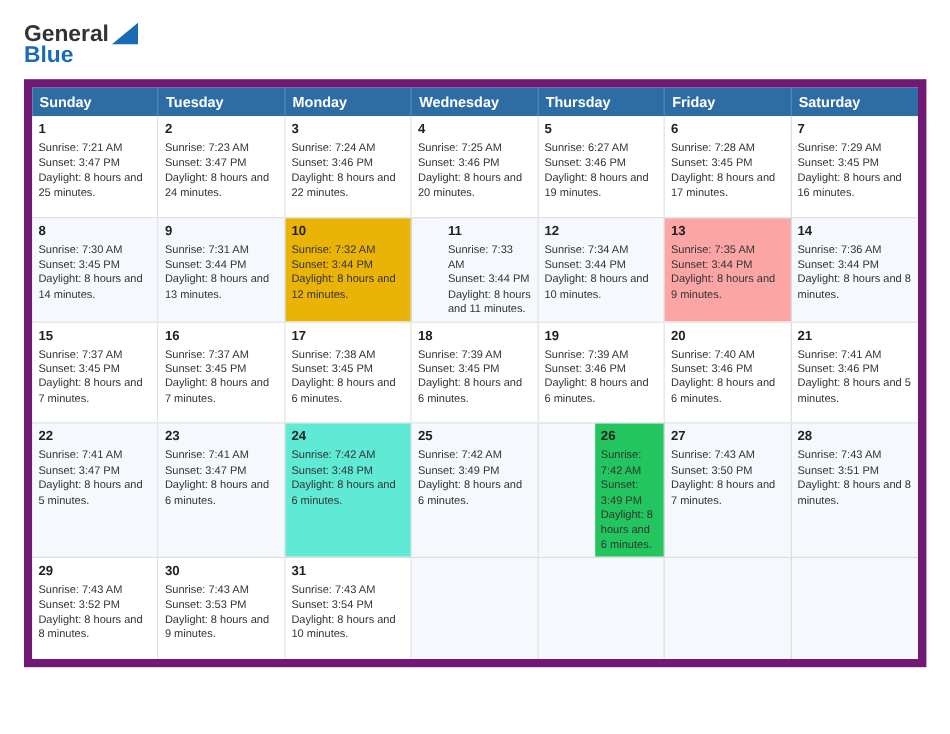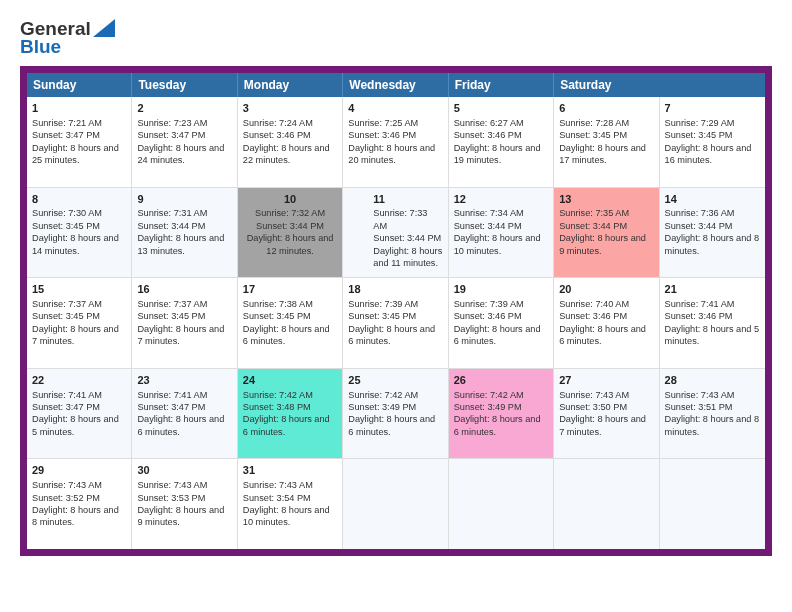--- a/index.html
+++ b/index.html
@@ -115,57 +115,58 @@
       <div class="subtitle"></div>
     </div>
   </div>
 
   <div class="calendar">
     <div class="cal-header">
     <div class="cal-header-cell">Sunday</div>
         <div class="cal-header-cell">Tuesday</div>
         <div class="cal-header-cell">Monday</div>
         <div class="cal-header-cell">Wednesday</div>
+        <div class="cal-header-cell">Thursday</div>
         <div class="cal-header-cell">Friday</div>
         <div class="cal-header-cell">Saturday</div>
       </div>
     <div class="cal-body">
     <div class="cal-row" style="background: rgb(255, 255, 255);">
           <div class="cal-cell" style="background: rgb(255, 255, 255);"><span class="day-num">1</span><span>Sunrise: 7:21 AM</span><br><span>Sunset: 3:47 PM</span><br><span>Daylight: 8 hours and 25 minutes.</span></div>
           <div class="cal-cell" style="background: rgb(255, 255, 255);"><span class="day-num">2</span><span>Sunrise: 7:23 AM</span><br><span>Sunset: 3:47 PM</span><br><span>Daylight: 8 hours and 24 minutes.</span></div>
           <div class="cal-cell" style="background: rgb(255, 255, 255);"><span class="day-num">3</span><span>Sunrise: 7:24 AM</span><br><span>Sunset: 3:46 PM</span><br><span>Daylight: 8 hours and 22 minutes.</span></div>
           <div class="cal-cell" style="background: rgb(255, 255, 255);"><span class="day-num">4</span><span>Sunrise: 7:25 AM</span><br><span>Sunset: 3:46 PM</span><br><span>Daylight: 8 hours and 20 minutes.</span></div>
           <div class="cal-cell" style="background: rgb(255, 255, 255);"><span class="day-num">5</span><span>Sunrise: 6:27 AM</span><br><span>Sunset: 3:46 PM</span><br><span>Daylight: 8 hours and 19 minutes.</span></div>
           <div class="cal-cell" style="background: rgb(255, 255, 255);"><span class="day-num">6</span><span>Sunrise: 7:28 AM</span><br><span>Sunset: 3:45 PM</span><br><span>Daylight: 8 hours and 17 minutes.</span></div>
           <div class="cal-cell" style="background: rgb(255, 255, 255);"><span class="day-num">7</span><span>Sunrise: 7:29 AM</span><br><span>Sunset: 3:45 PM</span><br><span>Daylight: 8 hours and 16 minutes.</span></div>
         </div>
         <div class="cal-row" style="background: rgb(245, 248, 252);">
           <div class="cal-cell" style="background: rgb(245, 248, 252);"><span class="day-num">8</span><span>Sunrise: 7:30 AM</span><br><span>Sunset: 3:45 PM</span><br><span>Daylight: 8 hours and 14 minutes.</span></div>
           <div class="cal-cell" style="background: rgb(245, 248, 252);"><span class="day-num">9</span><span>Sunrise: 7:31 AM</span><br><span>Sunset: 3:44 PM</span><br><span>Daylight: 8 hours and 13 minutes.</span></div>
-          <div class="cal-cell" style="background: #a3a3a3; text-align: center;"><span class="day-num">10</span><span>Sunrise: 7:32 AM</span><br><span>Sunset: 3:44 PM</span><br><span>Daylight: 8 hours and 12 minutes.</span></div>
+          <div class="cal-cell" style="background: #eab308;"><span class="day-num">10</span><span>Sunrise: 7:32 AM</span><br><span>Sunset: 3:44 PM</span><br><span>Daylight: 8 hours and 12 minutes.</span></div>
           <div class="cal-cell" style="background: rgb(245, 248, 252); margin-left: 25px;"><span class="day-num">11</span><span>Sunrise: 7:33 AM</span><br><span>Sunset: 3:44 PM</span><br><span>Daylight: 8 hours and 11 minutes.</span></div>
           <div class="cal-cell" style="background: rgb(245, 248, 252);"><span class="day-num">12</span><span>Sunrise: 7:34 AM</span><br><span>Sunset: 3:44 PM</span><br><span>Daylight: 8 hours and 10 minutes.</span></div>
           <div class="cal-cell" style="background: #fca5a5;"><span class="day-num">13</span><span>Sunrise: 7:35 AM</span><br><span>Sunset: 3:44 PM</span><br><span>Daylight: 8 hours and 9 minutes.</span></div>
           <div class="cal-cell" style="background: rgb(245, 248, 252);"><span class="day-num">14</span><span>Sunrise: 7:36 AM</span><br><span>Sunset: 3:44 PM</span><br><span>Daylight: 8 hours and 8 minutes.</span></div>
         </div>
         <div class="cal-row" style="background: rgb(255, 255, 255);">
           <div class="cal-cell" style="background: rgb(255, 255, 255);"><span class="day-num">15</span><span>Sunrise: 7:37 AM</span><br><span>Sunset: 3:45 PM</span><br><span>Daylight: 8 hours and 7 minutes.</span></div>
           <div class="cal-cell" style="background: rgb(255, 255, 255);"><span class="day-num">16</span><span>Sunrise: 7:37 AM</span><br><span>Sunset: 3:45 PM</span><br><span>Daylight: 8 hours and 7 minutes.</span></div>
           <div class="cal-cell" style="background: rgb(255, 255, 255);"><span class="day-num">17</span><span>Sunrise: 7:38 AM</span><br><span>Sunset: 3:45 PM</span><br><span>Daylight: 8 hours and 6 minutes.</span></div>
           <div class="cal-cell" style="background: rgb(255, 255, 255);"><span class="day-num">18</span><span>Sunrise: 7:39 AM</span><br><span>Sunset: 3:45 PM</span><br><span>Daylight: 8 hours and 6 minutes.</span></div>
           <div class="cal-cell" style="background: rgb(255, 255, 255);"><span class="day-num">19</span><span>Sunrise: 7:39 AM</span><br><span>Sunset: 3:46 PM</span><br><span>Daylight: 8 hours and 6 minutes.</span></div>
           <div class="cal-cell" style="background: rgb(255, 255, 255);"><span class="day-num">20</span><span>Sunrise: 7:40 AM</span><br><span>Sunset: 3:46 PM</span><br><span>Daylight: 8 hours and 6 minutes.</span></div>
           <div class="cal-cell" style="background: rgb(255, 255, 255);"><span class="day-num">21</span><span>Sunrise: 7:41 AM</span><br><span>Sunset: 3:46 PM</span><br><span>Daylight: 8 hours and 5 minutes.</span></div>
         </div>
         <div class="cal-row" style="background: rgb(245, 248, 252);">
           <div class="cal-cell" style="background: rgb(245, 248, 252);"><span class="day-num">22</span><span>Sunrise: 7:41 AM</span><br><span>Sunset: 3:47 PM</span><br><span>Daylight: 8 hours and 5 minutes.</span></div>
           <div class="cal-cell" style="background: rgb(245, 248, 252);"><span class="day-num">23</span><span>Sunrise: 7:41 AM</span><br><span>Sunset: 3:47 PM</span><br><span>Daylight: 8 hours and 6 minutes.</span></div>
           <div class="cal-cell" style="background: #5eead4;"><span class="day-num">24</span><span>Sunrise: 7:42 AM</span><br><span>Sunset: 3:48 PM</span><br><span>Daylight: 8 hours and 6 minutes.</span></div>
           <div class="cal-cell" style="background: rgb(245, 248, 252);"><span class="day-num">25</span><span>Sunrise: 7:42 AM</span><br><span>Sunset: 3:49 PM</span><br><span>Daylight: 8 hours and 6 minutes.</span></div>
-          <div class="cal-cell" style="background: #f9a8d4;"><span class="day-num">26</span><span>Sunrise: 7:42 AM</span><br><span>Sunset: 3:49 PM</span><br><span>Daylight: 8 hours and 6 minutes.</span></div>
+          <div class="cal-cell" style="background: #22c55e; margin-left: 47px;"><span class="day-num">26</span><span>Sunrise: 7:42 AM</span><br><span>Sunset: 3:49 PM</span><br><span>Daylight: 8 hours and 6 minutes.</span></div>
           <div class="cal-cell" style="background: rgb(245, 248, 252);"><span class="day-num">27</span><span>Sunrise: 7:43 AM</span><br><span>Sunset: 3:50 PM</span><br><span>Daylight: 8 hours and 7 minutes.</span></div>
           <div class="cal-cell" style="background: rgb(245, 248, 252);"><span class="day-num">28</span><span>Sunrise: 7:43 AM</span><br><span>Sunset: 3:51 PM</span><br><span>Daylight: 8 hours and 8 minutes.</span></div>
         </div>
         <div class="cal-row" style="background: rgb(255, 255, 255);">
           <div class="cal-cell" style="background: rgb(255, 255, 255);"><span class="day-num">29</span><span>Sunrise: 7:43 AM</span><br><span>Sunset: 3:52 PM</span><br><span>Daylight: 8 hours and 8 minutes.</span></div>
           <div class="cal-cell" style="background: rgb(255, 255, 255);"><span class="day-num">30</span><span>Sunrise: 7:43 AM</span><br><span>Sunset: 3:53 PM</span><br><span>Daylight: 8 hours and 9 minutes.</span></div>
           <div class="cal-cell" style="background: rgb(255, 255, 255);"><span class="day-num">31</span><span>Sunrise: 7:43 AM</span><br><span>Sunset: 3:54 PM</span><br><span>Daylight: 8 hours and 10 minutes.</span></div>
           <div class="cal-cell empty" style="background: rgb(245, 248, 252);"></div>
           <div class="cal-cell empty" style="background: rgb(245, 248, 252);"></div>
           <div class="cal-cell empty" style="background: rgb(245, 248, 252);"></div>

